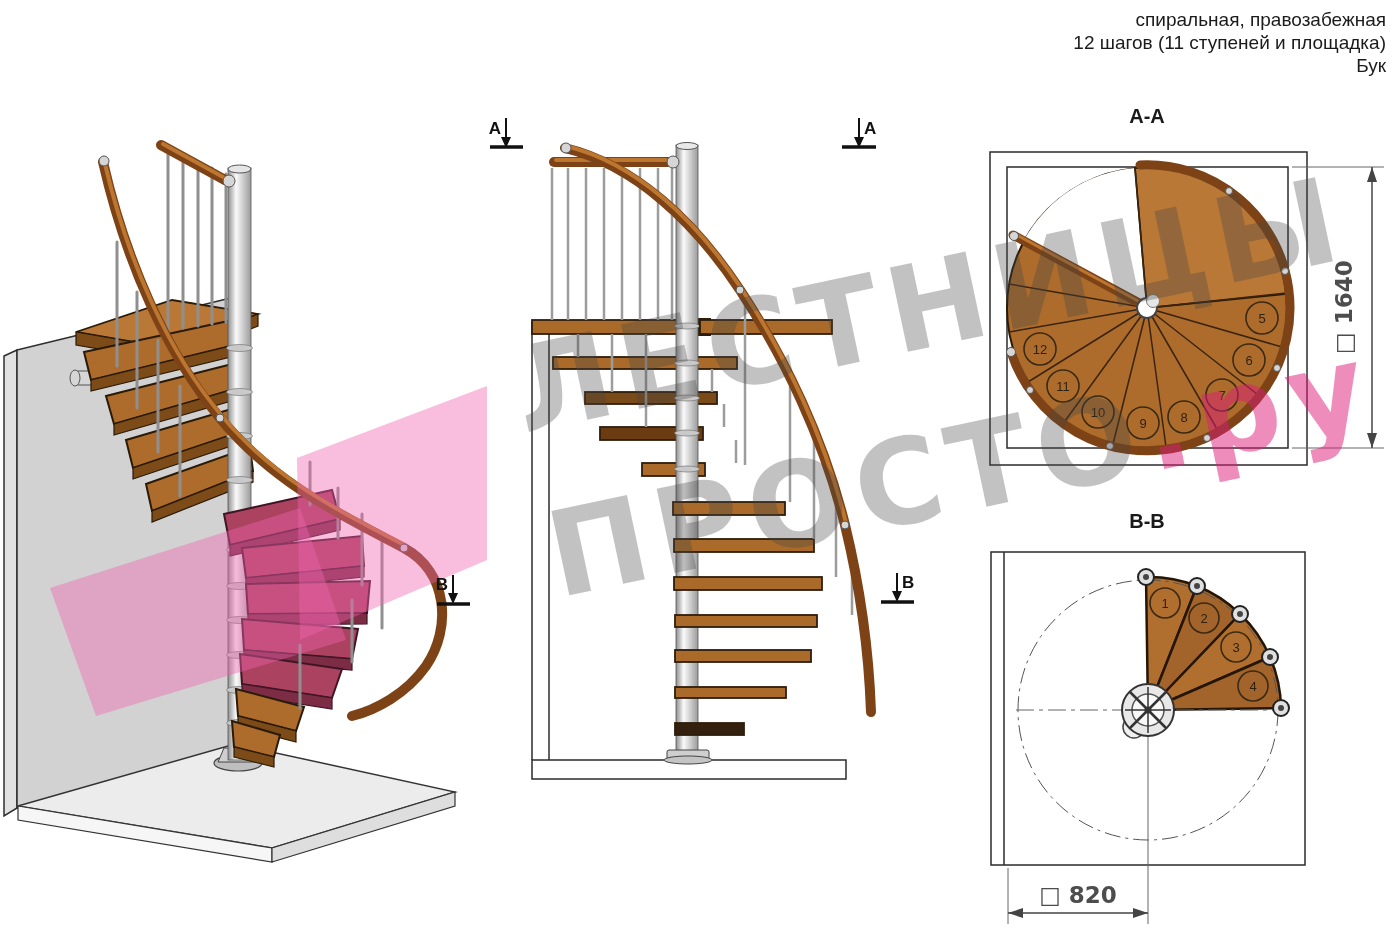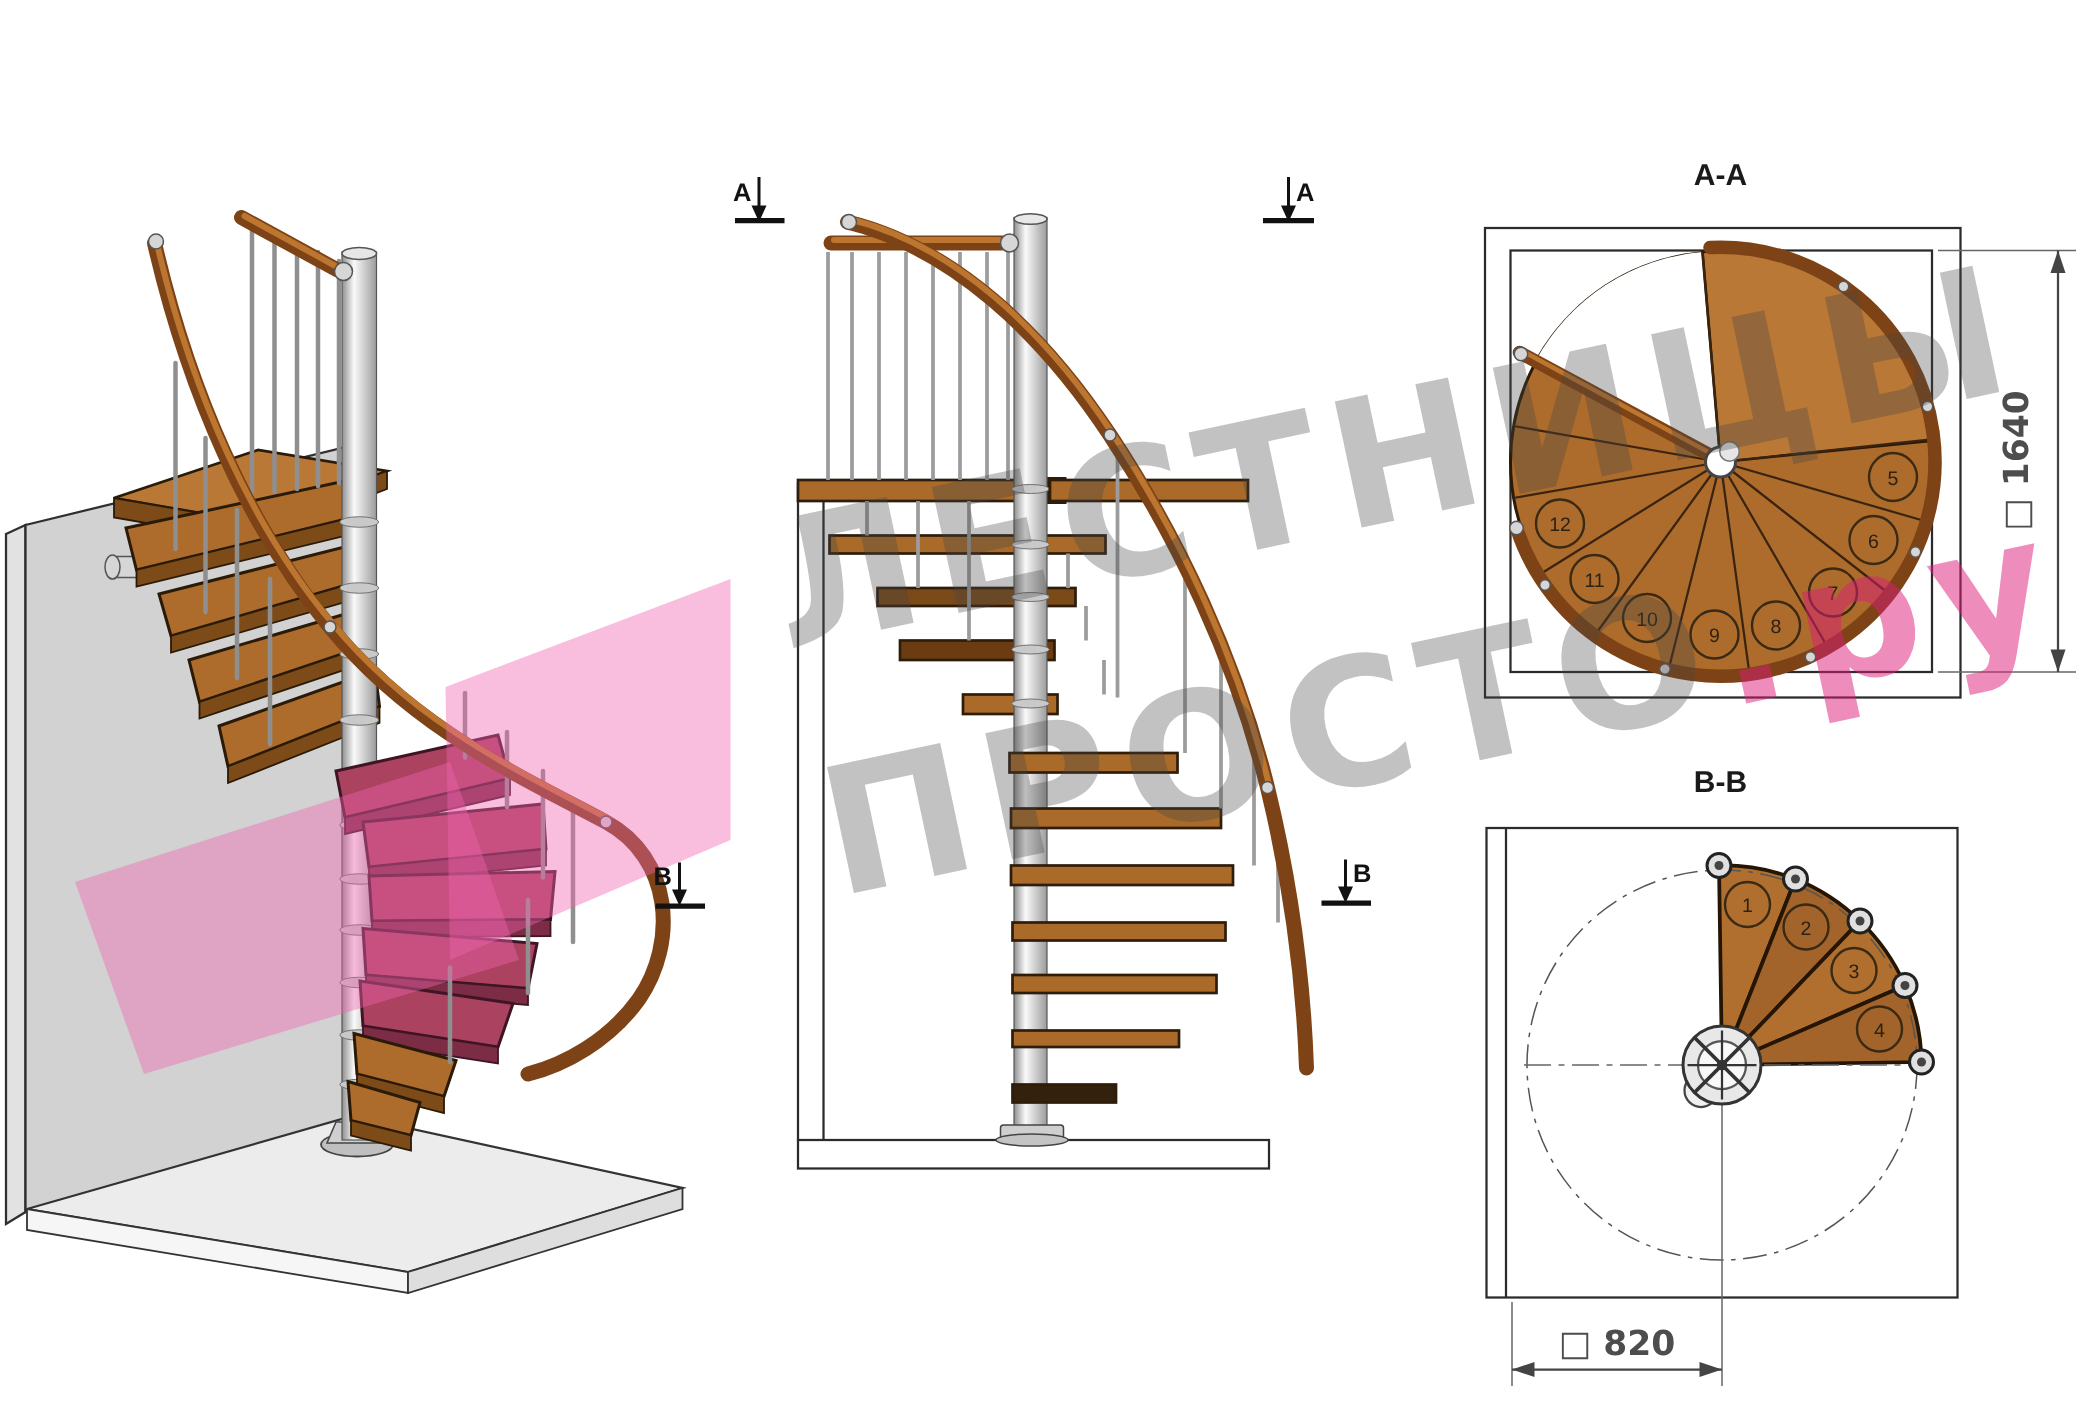--- a/index.html
+++ b/index.html
@@ -362,20 +362,25 @@
     <g>
       <line class="lnT" x1="1008" y1="868" x2="1008" y2="924"></line>
       <line x1="1008" y1="913" x2="1148" y2="913" stroke="#444" stroke-width="1.5"></line>
       <polygon class="dimarrow" points="1008,913 1023,908 1023,918"></polygon>
       <polygon class="dimarrow" points="1148,913 1133,908 1133,918"></polygon>
       <text class="dimtxt" x="1078" y="903" text-anchor="middle">□ 820</text>
     </g>
   </g>
 </svg>
 
+  <div class="hdr">
+    <div>спиральная, правозабежная</div>
+    <div>12 шагов (11 ступеней и площадка)</div>
+    <div>Бук</div>
+  </div>
 
   <div class="wm">
     <div>ЛЕСТНИЦЫ</div>
     <div>
       <span>ПРОСТО</span><span class="pink">.ру</span>
     </div>
   </div>
 
 </div>
 

